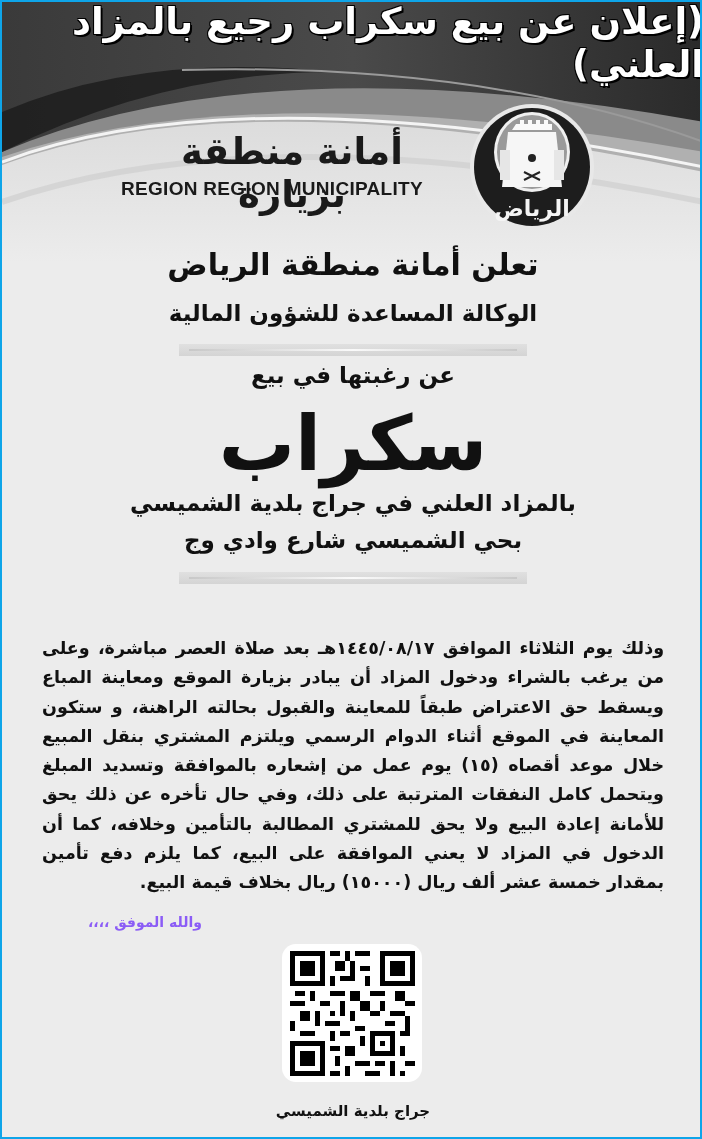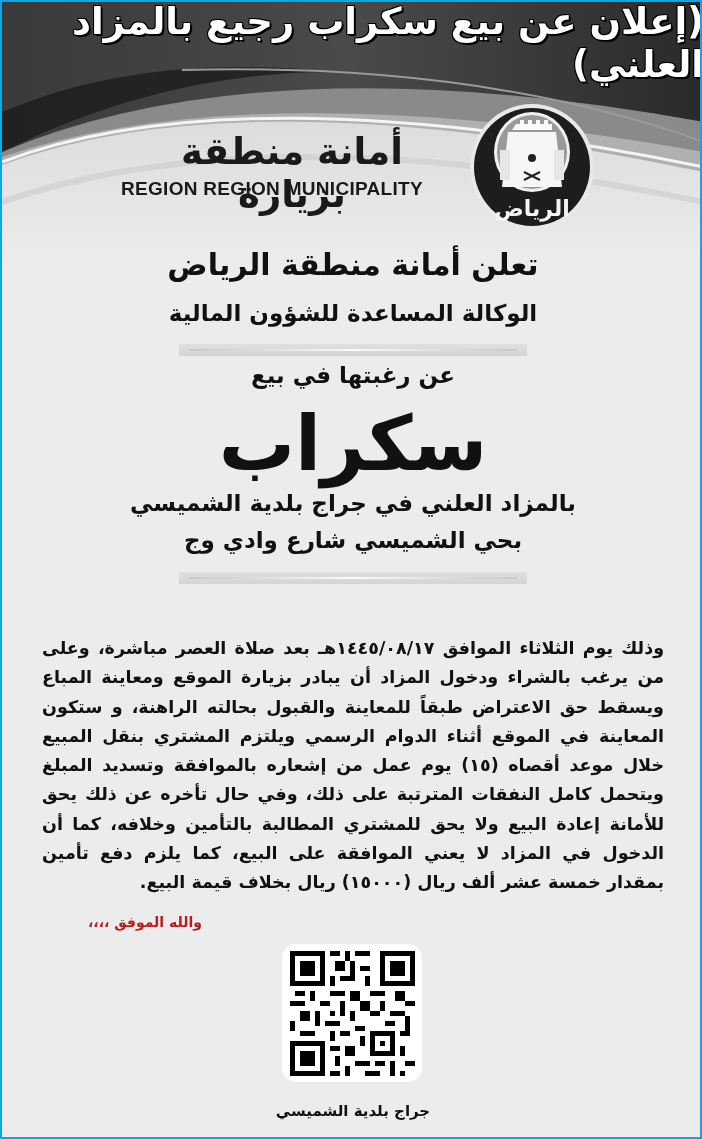--- a/index.html
+++ b/index.html
@@ -60,21 +60,21 @@
   .place2 { top: 525px; font-weight: bold; font-size: 23px; }
 
   
   .body-text {
     position: absolute; left: 40px; top: 588px; width: 622px;
     direction: rtl; text-align: justify; text-align-last: right;
     font-weight: bold; font-size: 17.5px; line-height: 29.3px; color: #111; margin-top: 44px;
   }
   .closing {
     position: absolute; left: 40px; top: 912px; width: 160px; direction: rtl; text-align: right;
-    font-weight: bold; font-size: 14px; color: #b91c1c;
+    font-weight: bold; font-size: 14px; color: #8b5cf6;
   }
 
   
   .qr-card {
     position: absolute; left: 280px; top: 942px; width: 140px; height: 138px;
     background: #fff; border-radius: 14px;
     display: flex; align-items: center; justify-content: center;
   }
   .qr-card svg { display: block; }
   .qr-caption {

